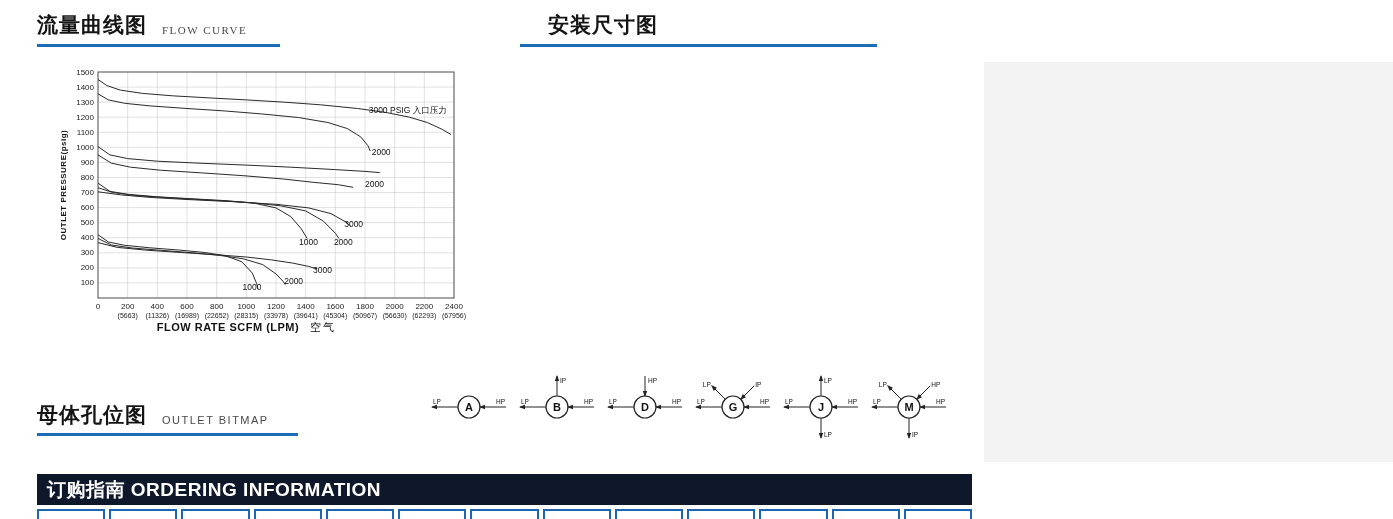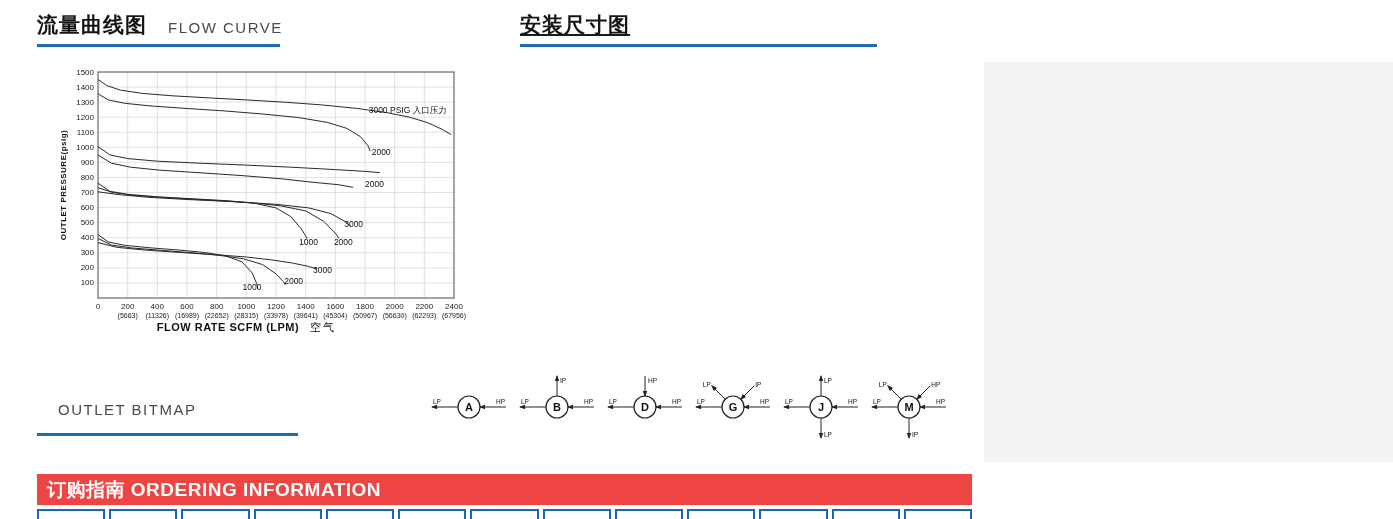--- a/index.html
+++ b/index.html
@@ -6,21 +6,21 @@
   html,body { background:#ffffff; }
   body {
     position:relative;
     width:1393px; height:519px;
     overflow:hidden;
     font-family:"Liberation Sans", sans-serif;
     color:#1a1a1a;
   }
   .section-header { position:absolute; display:flex; align-items:flex-end; white-space:nowrap; }
   .title-zh { font-size:21px; font-weight:bold; color:#141414; letter-spacing:1px; }
-  .title-en { font-size:15px; color:#4a4a4a; letter-spacing:1.5px; margin-left:21px; padding-bottom:3px; }
+  .title-en { font-size:11px; color:#4a4a4a; letter-spacing:1.5px; margin-left:15px; padding-bottom:3px; }
   .rule { position:absolute; height:3px; background:#1c6cb8; }
 
   .gray-panel { position:absolute; left:984px; top:62px; width:409px; height:400px; background:#f3f3f3; }
 
   #flow-chart { position:absolute; left:54px; top:62px; overflow:visible; }
   #flow-chart .grid      { stroke:#c3c3c3; stroke-width:0.5; }
   #flow-chart .axisbox   { fill:none; stroke:#4a4a4a; stroke-width:1; }
   #flow-chart .curve     { fill:none; stroke:#2a2a2a; stroke-width:1; }
   #flow-chart .ytick     { font-size:8px; fill:#1a1a1a; text-anchor:end; }
   #flow-chart .xtick     { font-size:8px; fill:#1a1a1a; text-anchor:middle; }
@@ -33,38 +33,38 @@
   #matrix-row { position:absolute; left:425px; top:362px; display:flex; }
   #matrix-row svg { display:block; overflow:visible; }
   .port-circle { fill:#ffffff; stroke:#222; stroke-width:1.2; }
   .port-letter { font-size:11px; font-weight:bold; fill:#111; }
   .port-line   { stroke:#222; stroke-width:1; }
   .port-head   { fill:#222; }
   .port-label  { font-size:6.5px; fill:#111; }
 
   .banner {
     position:absolute; left:37px; top:474px; width:935px; height:31px;
-    background:#ef4444; color:#ffffff;
+    background:#0f172a; color:#ffffff;
     font-size:19px; font-weight:bold; line-height:31px;
     padding-left:10px; letter-spacing:0.5px;
   }
 
   #ordering-row { position:absolute; left:37px; top:509px; width:935px; display:flex; gap:4px; }
   .order-cell { flex:1; height:30px; background:#ffffff; border:2px solid #1b67b3; }
 </style>
 </head>
 <body>
 
-<div class="section-header" style="left:37px; top:11px;">
+<div class="section-header" style="left:37px; top:11px;font-family:Liberation Serif, serif;">
   <span class="title-zh">流量曲线图</span>
   <span class="title-en">FLOW CURVE</span>
 </div>
 <div class="rule" style="left:37px; top:44px; width:243px;"></div>
 
-<div class="section-header" style="left:520px; top:11px;text-decoration:underline;">
+<div class="section-header" style="left:548px; top:11px;">
   <span class="title-zh">安装尺寸图</span>
 </div>
 <div class="rule" style="left:520px; top:44px; width:357px;"></div>
 
 <div class="gray-panel"></div>
 
 <svg id="flow-chart" width="445" height="280">
     <line class="grid" x1="73.66666666666666" y1="10" x2="73.66666666666666" y2="236"></line>
     <line class="grid" x1="103.33333333333333" y1="10" x2="103.33333333333333" y2="236"></line>
     <line class="grid" x1="133" y1="10" x2="133" y2="236"></line>
@@ -149,20 +149,21 @@
     <polyline class="curve" points="44.0,176.5 57.4,183.0 78.1,186.0 107.8,188.4 138.9,190.8 165.6,193.4 189.4,196.8 208.7,202.6 222.0,211.9 229.4,219.7 231.2,222.7"></polyline>
     <text class="clabel" x="230.2" y="221.7">2000</text>
     <polyline class="curve" points="44.0,180.6 63.3,185.4 91.5,188.1 127.1,190.5 162.7,192.8 192.3,195.0 217.5,197.9 238.3,201.0 254.6,204.4 263.2,207.1"></polyline>
     <text class="clabel" x="259.1" y="211.1">3000</text>
     <text class="ylabel" transform="rotate(-90)" x="-123" y="12">OUTLET PRESSURE(psig)</text>
     <text class="xlabel" x="174" y="269" text-anchor="middle">FLOW RATE  SCFM (LPM)</text>
     <text class="xlabel-suffix" x="256" y="269">空气</text>
   </svg>
 
 <div class="section-header" style="left:37px; top:401px;">
+  <span class="title-zh">母体孔位图</span>
   <span class="title-en">OUTLET BITMAP</span>
 </div>
 <div class="rule" style="left:37px; top:433px; width:261px;"></div>
 
 <div id="matrix-row">
     <svg width="88" height="84">
       <circle class="port-circle" cx="44" cy="45" r="11"></circle>
       <text class="port-letter" x="44" y="49" text-anchor="middle">A</text>
       <line class="port-line" x1="33.0" y1="45.0" x2="7.0" y2="45.0"></line>
       <polygon class="port-head" points="6.0,45.0 12.0,42.8 12.0,47.2"></polygon>

